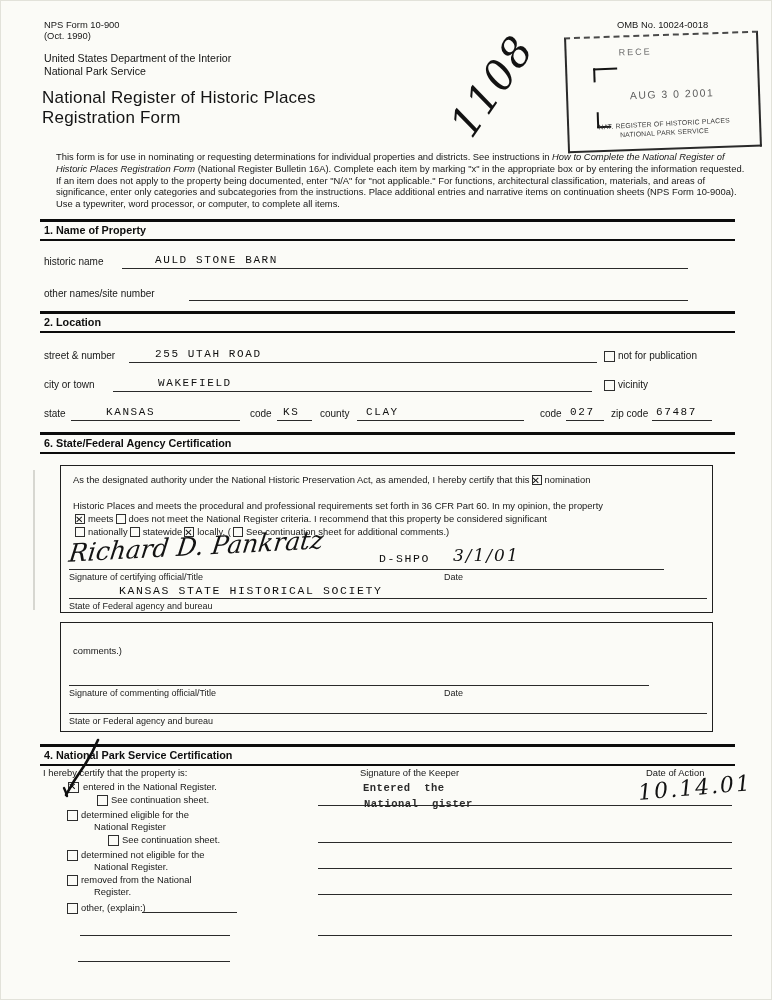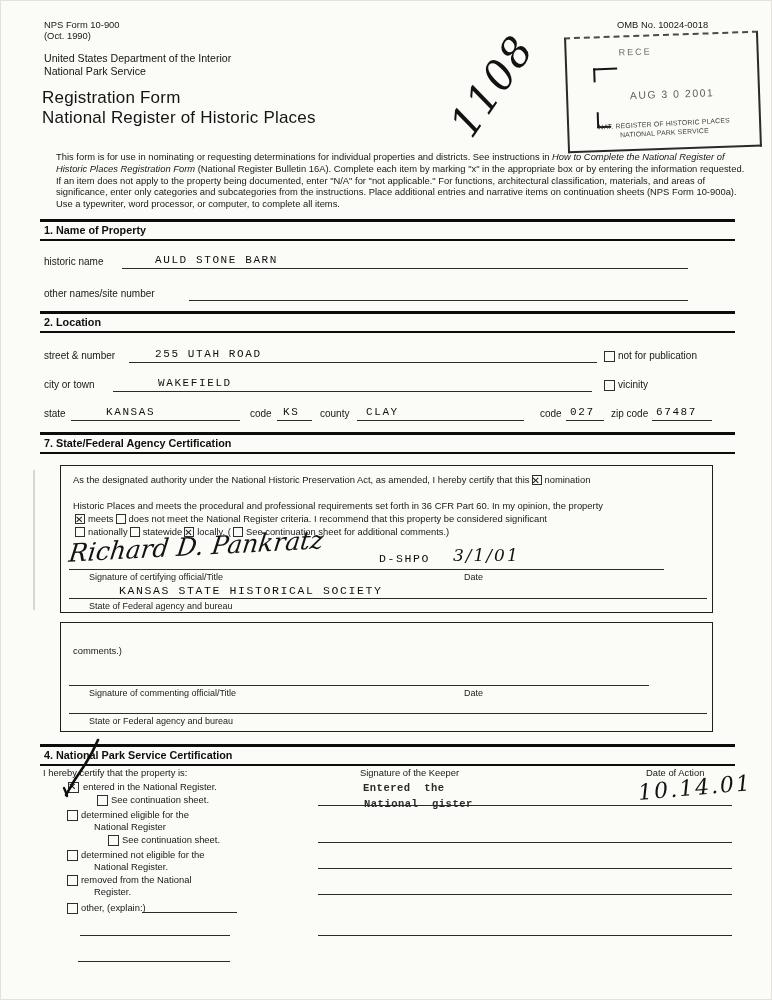--- a/index.html
+++ b/index.html
@@ -5,21 +5,21 @@
   html,body { margin:0; padding:0; background:#888; }
   .page {
     position:relative; width:772px; height:1000px; margin:0 auto;
     background:#fbfbf7; overflow:hidden; color:#141414;
     font-family:"Liberation Sans","DejaVu Sans",sans-serif;
     box-shadow: inset 0 0 0 1px #e2e2da;
   }
   .abs { position:absolute; }
   .lbl { font-size:10px; color:#171717;text-align:right; }
   .sm  { font-size:9.4px; color:#171717; }
-  .xs  { font-size:9px; color:#1c1c1c;margin-left:20px; }
+  .xs  { font-size:9px; color:#1c1c1c; }
   .b   { font-weight:normal; }
   .typed {
     font-family:"Liberation Mono","DejaVu Sans Mono",monospace;
     font-size:11px; letter-spacing:1.6px; white-space:pre; color:#101010;
   }
   .hand { font-family:"DejaVu Serif","Liberation Serif",serif; font-style:italic; color:#121212; }
   .line { position:absolute; border-bottom:1.4px solid #2a2a2a; height:0; }
   .cb {
     position:absolute; width:9px; height:9px;
     border:1.3px solid #2e2e2e; background:transparent;
@@ -68,22 +68,22 @@
     <div>(Oct. 1990)</div>
   </div>
   <div class="abs sm" style="left:617px;top:19px">OMB No. 10024-0018</div>
 
   <div class="abs b" style="left:44px;top:52px;font-size:10.6px;line-height:13px">
     <div>United States Department of the Interior</div>
     <div>National Park Service</div>
   </div>
 
   <div class="abs b" style="left:42px;top:88px;font-size:17px;line-height:19.5px;letter-spacing:0.2px">
+    <div>National Register of Historic Places</div>
     <div>Registration Form</div>
-    <div>National Register of Historic Places</div>
   </div>
 
   <div class="abs hand" style="left:432px;top:62px;width:120px;text-align:center;font-size:41px;transform:rotate(-55deg);letter-spacing:2px">1108</div>
 
   <div class="rstamp">
     <div class="faded" style="left:52px;top:10px;font-size:9px;letter-spacing:2px">RECE</div>
     <div class="bracket" style="left:26px;top:30px;width:22px;height:12px;border-left:2px solid;border-top:2px solid"></div>
     <div class="faded" style="left:0;top:52px;width:100%;text-align:center;padding-left:18px;box-sizing:border-box;font-size:10.5px;letter-spacing:1.5px;color:#5d5d5d">AUG 3 0 2001</div>
     <div class="bracket" style="left:28px;top:74px;width:12px;height:14px;border-left:2px solid;border-bottom:2px solid"></div>
     <div class="abs" style="left:0;top:84px;width:100%;text-align:center;font-size:6.8px;letter-spacing:0.2px;color:#3a3a3a;transform:rotate(-1deg)">NAT. REGISTER OF HISTORIC PLACES</div>
@@ -128,21 +128,21 @@
   <div class="line" style="left:357px;top:420px;width:167px"></div>
   <div class="abs typed" style="left:366px;top:406px">CLAY</div>
   <div class="abs lbl" style="left:540px;top:408px">code</div>
   <div class="line" style="left:566px;top:420px;width:38px"></div>
   <div class="abs typed" style="left:570px;top:406px">027</div>
   <div class="abs lbl" style="left:611px;top:408px">zip code</div>
   <div class="line" style="left:652px;top:420px;width:60px"></div>
   <div class="abs typed" style="left:656px;top:406px">67487</div>
 
   <div class="sechead" style="left:40px;top:432px;width:695px">
-    <span>7. State/Federal Agency Certification</span>
+    <span>6. State/Federal Agency Certification</span>
   </div>
 
   <div class="certbox" style="left:60px;top:465px;width:651px;height:146px">
     <div class="abs certline" style="left:12px;top:7px">
       <span>As the designated authority under the National Historic Preservation Act, as amended, I hereby certify that this</span><span class="cbi checked"></span><span>nomination</span>
     </div>
     <div class="abs certline" style="left:12px;top:33px">Historic Places and meets the procedural and professional requirements set forth in 36 CFR Part 60. In my opinion, the property</div>
     <div class="abs certline" style="left:12px;top:59px">
       <span class="cbi"></span><span>nationally</span><span class="cbi"></span><span>statewide</span><span class="cbi checked"></span><span>locally. (</span><span class="cbi"></span><span>See continuation sheet for additional comments.)</span>
     </div>

